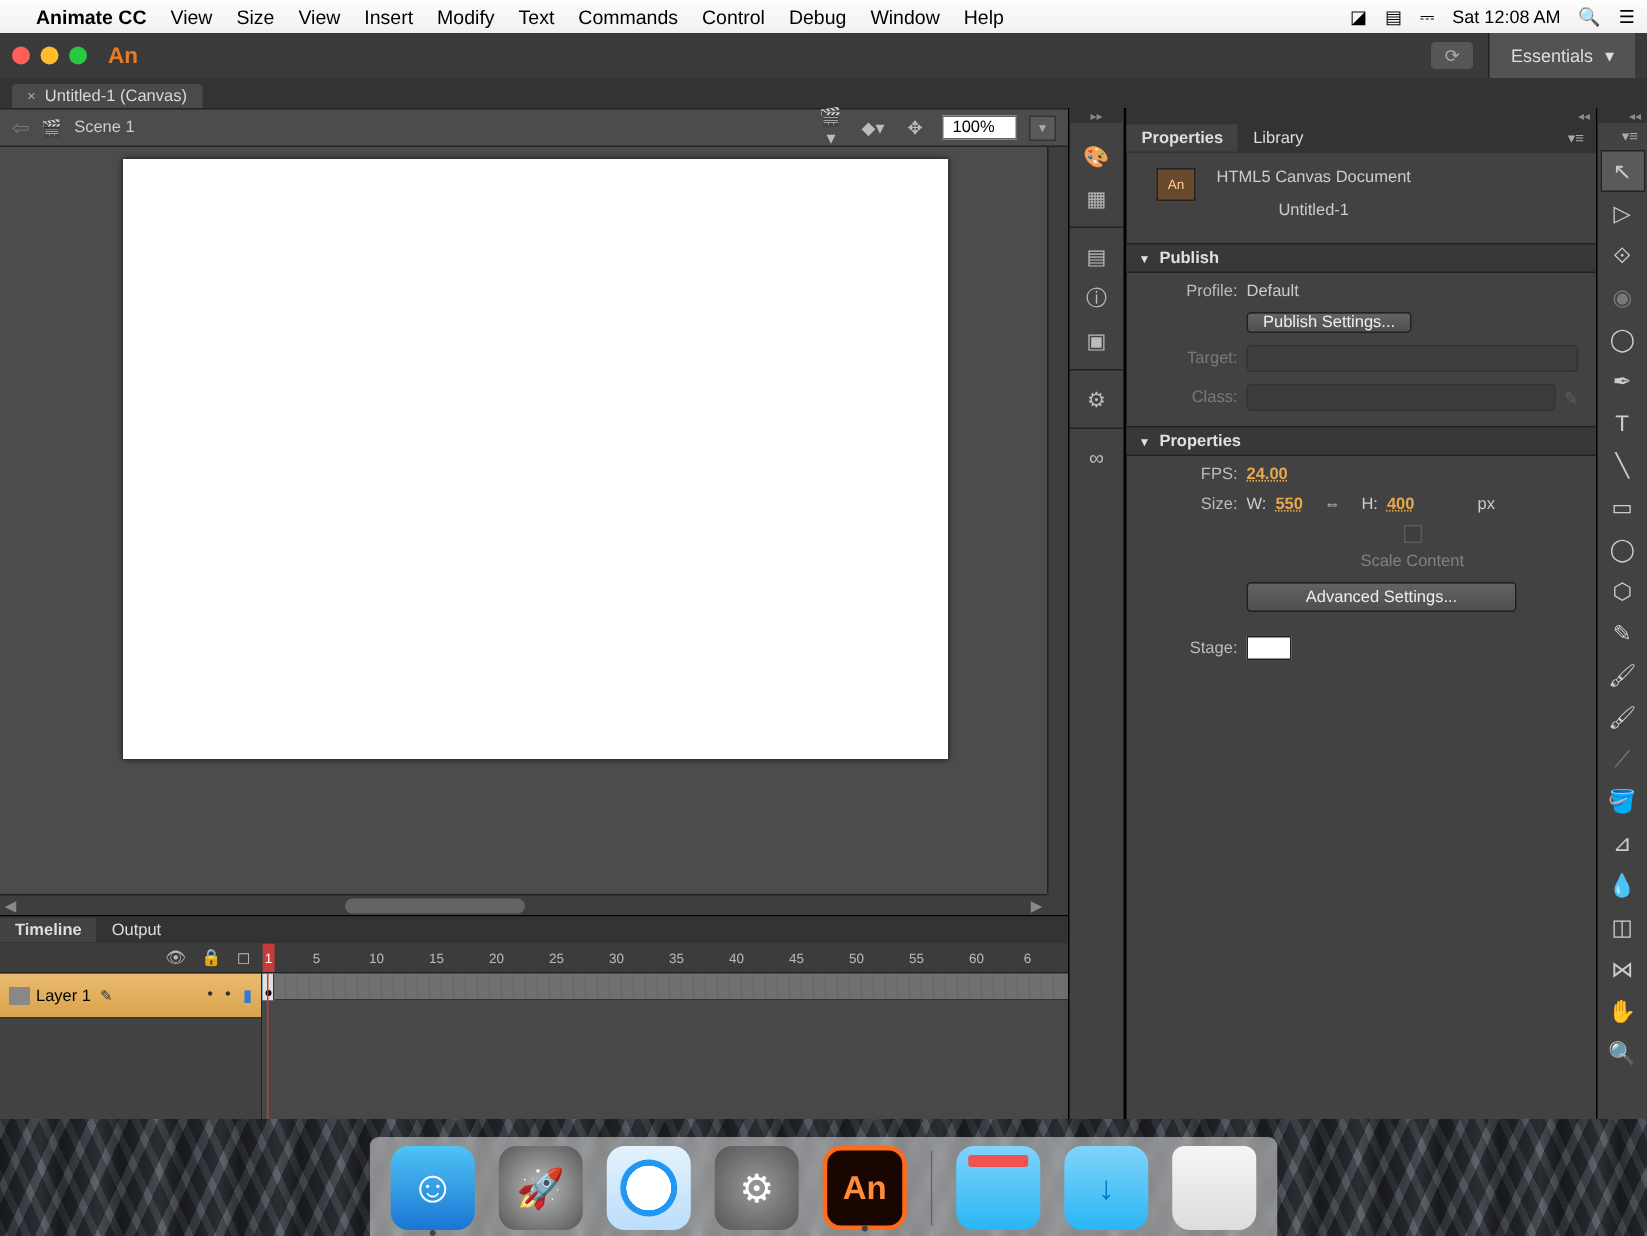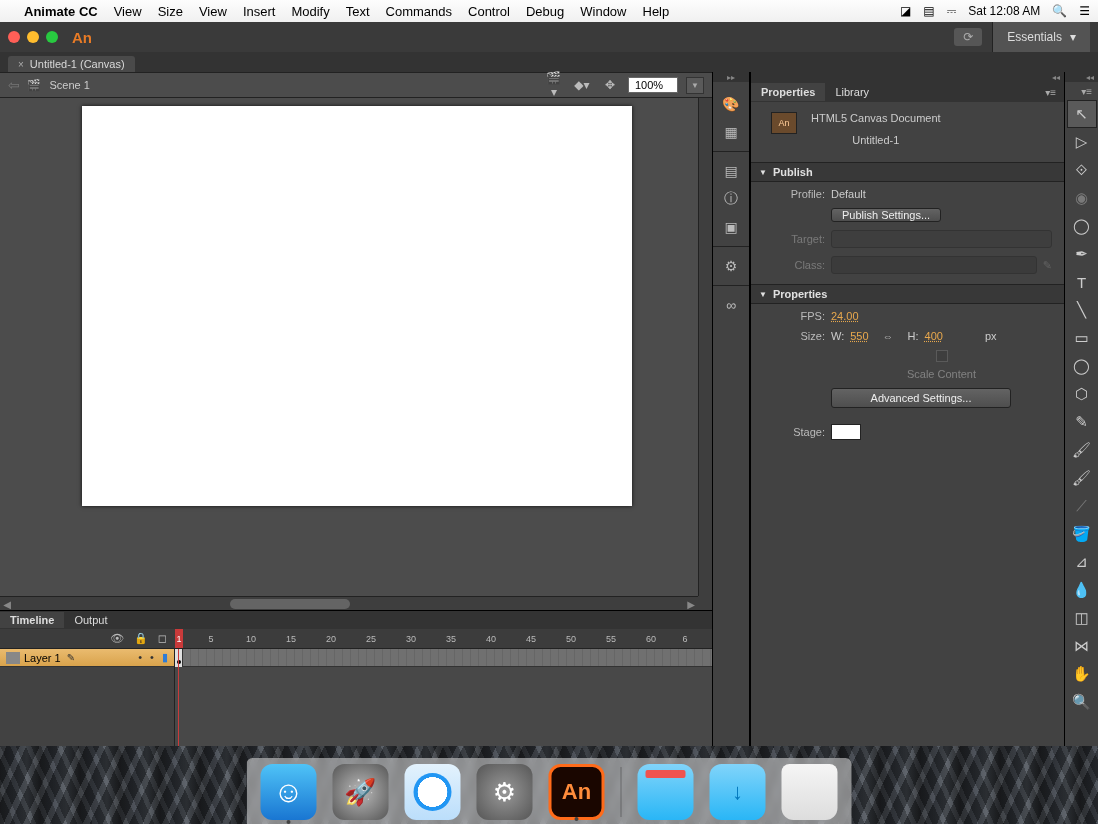--- a/index.html
+++ b/index.html
@@ -58,21 +58,21 @@
 .tl-tab { padding:2px 10px; color:#ddd; }
 .tl-tab.active { background:#424242; font-weight:bold; }
 .tl-header { height:20px; display:flex; background:#3c3c3c; border-bottom:1px solid #222; }
 .tl-layers-head { width:175px; display:flex; align-items:center; justify-content:flex-end; padding-right:8px; gap:10px; color:#bbb; font-size:11px; }
 .tl-ruler { flex:1; display:flex; align-items:center; font-size:9px; color:#bbb; position:relative; overflow:hidden; }
 .tl-ruler .num { position:absolute; transform:translateX(-50%); }
 .tl-ruler .playhead { position:absolute; left:0; top:0; width:8px; height:20px; background:#c93a3a; color:#fff; font-size:9px; display:flex; align-items:center; justify-content:center; }
 
 .tl-body { flex:1; display:flex; background:#484848; overflow:hidden; position:relative; }
 .tl-layer-list { width:175px; background:#424242; border-right:1px solid #222; }
-.tl-layer-row { height:18px; display:flex; align-items:center; font-size:11px; color:#000; background:linear-gradient(#eabb6f,#d9a34c); border-bottom:1px solid #333; }
+.tl-layer-row { height:30px; display:flex; align-items:center; font-size:11px; color:#000; background:linear-gradient(#eabb6f,#d9a34c); border-bottom:1px solid #333; }
 .tl-layer-row .lyr-icon { width:14px; height:12px; margin:0 4px 0 6px; background:#888; }
 .tl-layer-row .dots { margin-left:auto; display:flex; gap:8px; padding-right:6px; color:#333; }
 .tl-layer-row .pen { color:#333; margin-left:6px; font-size:10px; }
 .tl-frames { flex:1; position:relative; background:#5a5a5a; }
 .tl-frames .row { height:18px; background:repeating-linear-gradient(90deg,#707070 0,#707070 7px,#666 7px,#666 8px); border-bottom:1px solid #333; position:relative; }
 .tl-frames .row .kf { position:absolute; left:0; top:0; width:8px; height:18px; background:#e0e0e0; border-right:1px solid #333; }
 .tl-frames .row .kf::after { content:""; position:absolute; left:2px; top:11px; width:4px; height:4px; background:#000; border-radius:50%; }
 .tl-frames .row .sel { position:absolute; left:0; top:0; width:8px; height:18px; background:#2e7cd6; }
 .tl-frames .play-line { position:absolute; left:3px; top:0; bottom:0; width:1px; background:#c93a3a; }
 .tl-frames .rest { position:absolute; left:0; top:18px; right:0; bottom:0; background:#484848;}
@@ -100,21 +100,21 @@
 .prop-tabs .menu { margin-left:auto; padding:0 8px; color:#aaa; font-size:10px;}
 .doc-header { display:flex; padding:10px 10px 6px 20px; gap:14px; align-items:flex-start; }
 .doc-icon { width:26px; height:22px; background:#6a4a2c; border:1px solid #222; display:flex; align-items:center; justify-content:center; color:#fc9; font-size:9px; }
 .doc-header .txt div { margin-bottom:10px;text-align:center; }
 
 .section-head { background:#383838; padding:3px 8px; font-size:11px; font-weight:bold; color:#e0e0e0; display:flex; align-items:center; gap:6px; border-top:1px solid #222; border-bottom:1px solid #222; }
 .section-head .tri { font-size:8px; }
 .section-body { padding:6px 12px 10px 28px; display:flex; flex-direction:column; gap:8px; }
 .row-p { display:flex; align-items:center; gap:6px; }
 .row-p .lbl { color:#bbb; width:46px; text-align:right; }
-.row-p .val-or { color:#e8a84d; text-decoration:underline dotted; }
+.row-p .val-or { color:#e8a84d; text-decoration:underline dotted;font-weight:bold; }
 .btn-ui { background:linear-gradient(#636363,#4e4e4e); border:1px solid #222; color:#eee; font-size:11px; padding:0 10px; border-radius:3px;text-align:right; }
 .btn-ui.wide { width:180px; text-align:center; padding:3px 0;}
 .disabled { opacity:.45; }
 .dd { background:#3a3a3a; border:1px solid #222; height:18px; flex:1; border-radius:3px; }
 .txtfield { background:#333; border:1px solid #222; height:18px; flex:1; border-radius:3px; }
 .chk { width:12px; height:12px; border:1px solid #777; background:#3a3a3a; }
 .stage-sw { width:30px; height:16px; background:#fff; border:1px solid #222; }
 
 
 .tools-strip { width:34px; background:#424242; border-left:1px solid #000; display:flex; flex-direction:column; align-items:center; }

